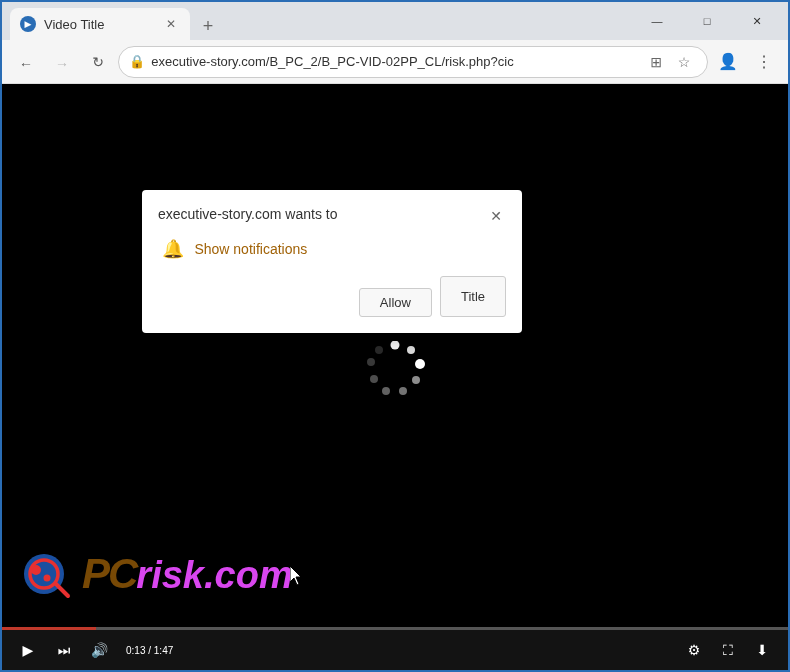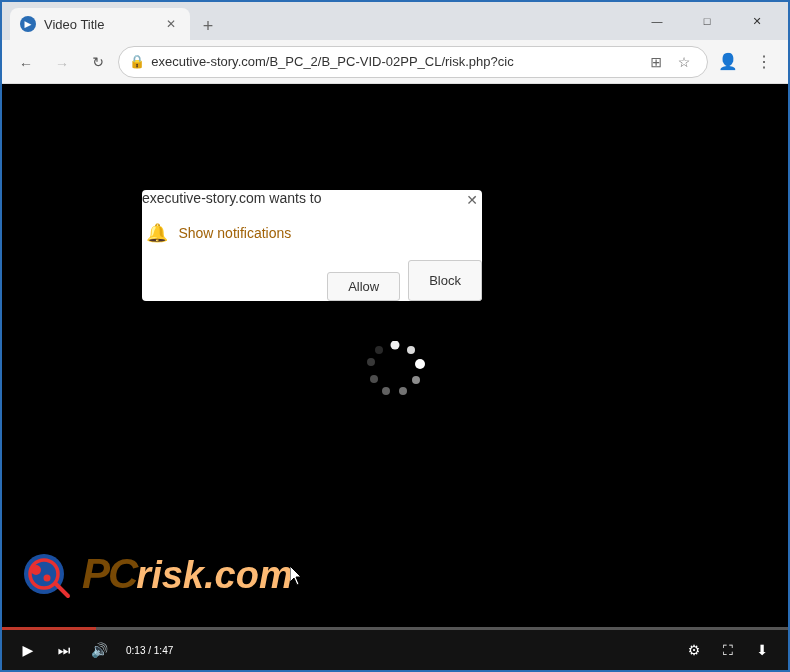--- a/index.html
+++ b/index.html
@@ -297,25 +297,25 @@
       display: flex;
       gap: 6px;
       align-items: center;
     }
 
     
     .permission-popup {
       position: absolute;
       top: 106px;
       left: 140px;
-      width: 340px;
+      width: 380px;
       background: #fff;
       border-radius: 4px;
       box-shadow: 0 4px 16px rgba(0,0,0,0.3);
-      padding: 0;
+      padding: 16px;
       z-index: 100;
     }
 
     .popup-header {
       display: flex;
       justify-content: space-between;
       align-items: flex-start;
       margin-bottom: 12px;
     }
 
@@ -457,21 +457,21 @@
         <circle cx="22" cy="26" r="20" fill="#1a4fa0"></circle>
 
         <circle cx="14" cy="22" r="5" fill="#e83030"></circle>
         <circle cx="25" cy="30" r="3.5" fill="#e83030"></circle>
 
         <line x1="34" y1="36" x2="46" y2="48" stroke="#e83030" stroke-width="4" stroke-linecap="round"></line>
 
         <circle cx="22" cy="26" r="14" fill="none" stroke="#e83030" stroke-width="3.5"></circle>
       </svg>
       <div class="pcrisk-text">
-        <span class="pc-part" style="color:#a16207; font-style:italic; font-size:42px; font-family: Arial Black, Arial, sans-serif; font-weight:900; opacity:0.75; letter-spacing:-2px;">PC</span><span class="risk-part" style="color:#fdba74; font-style:italic; font-size:38px; font-family: Arial, sans-serif; font-weight:700; letter-spacing:0px;">risk.com</span>
+        <span class="pc-part" style="color:#a16207; font-style:italic; font-size:42px; font-family: Arial Black, Arial, sans-serif; font-weight:900; opacity:0.75; letter-spacing:-2px;">PC</span><span class="risk-part" style="color:#d946ef; font-style:italic; font-size:38px; font-family: Arial, sans-serif; font-weight:700; letter-spacing:0px;">risk.com</span>
       </div>
     </div>
 
     <div class="video-progress">
       <div class="video-progress-fill" style="width: 12%;"></div>
     </div>
 
     <div class="video-controls">
       <div class="vc-btn">▶</div>
       <div class="vc-btn">⏭</div>
@@ -489,21 +489,21 @@
       <div class="popup-header">
         <span class="popup-title">executive-story.com wants to</span>
         <div class="popup-close">✕</div>
       </div>
       <div class="popup-permission">
         <span class="bell-icon">🔔</span>
         <span class="permission-text">Show notifications</span>
       </div>
       <div class="popup-actions">
         <button class="btn-allow">Allow</button>
-        <button class="btn-block">Block</button>
+        <button class="btn-block">Title</button>
       </div>
     </div>
 
     <div class="cursor">
       <svg width="14" height="20" viewBox="0 0 14 20">
         <polygon points="0,0 0,16 4,12 7,19 9,18 6,11 11,11" fill="white" stroke="black" stroke-width="1"></polygon>
       </svg>
     </div>
 
   </div>

